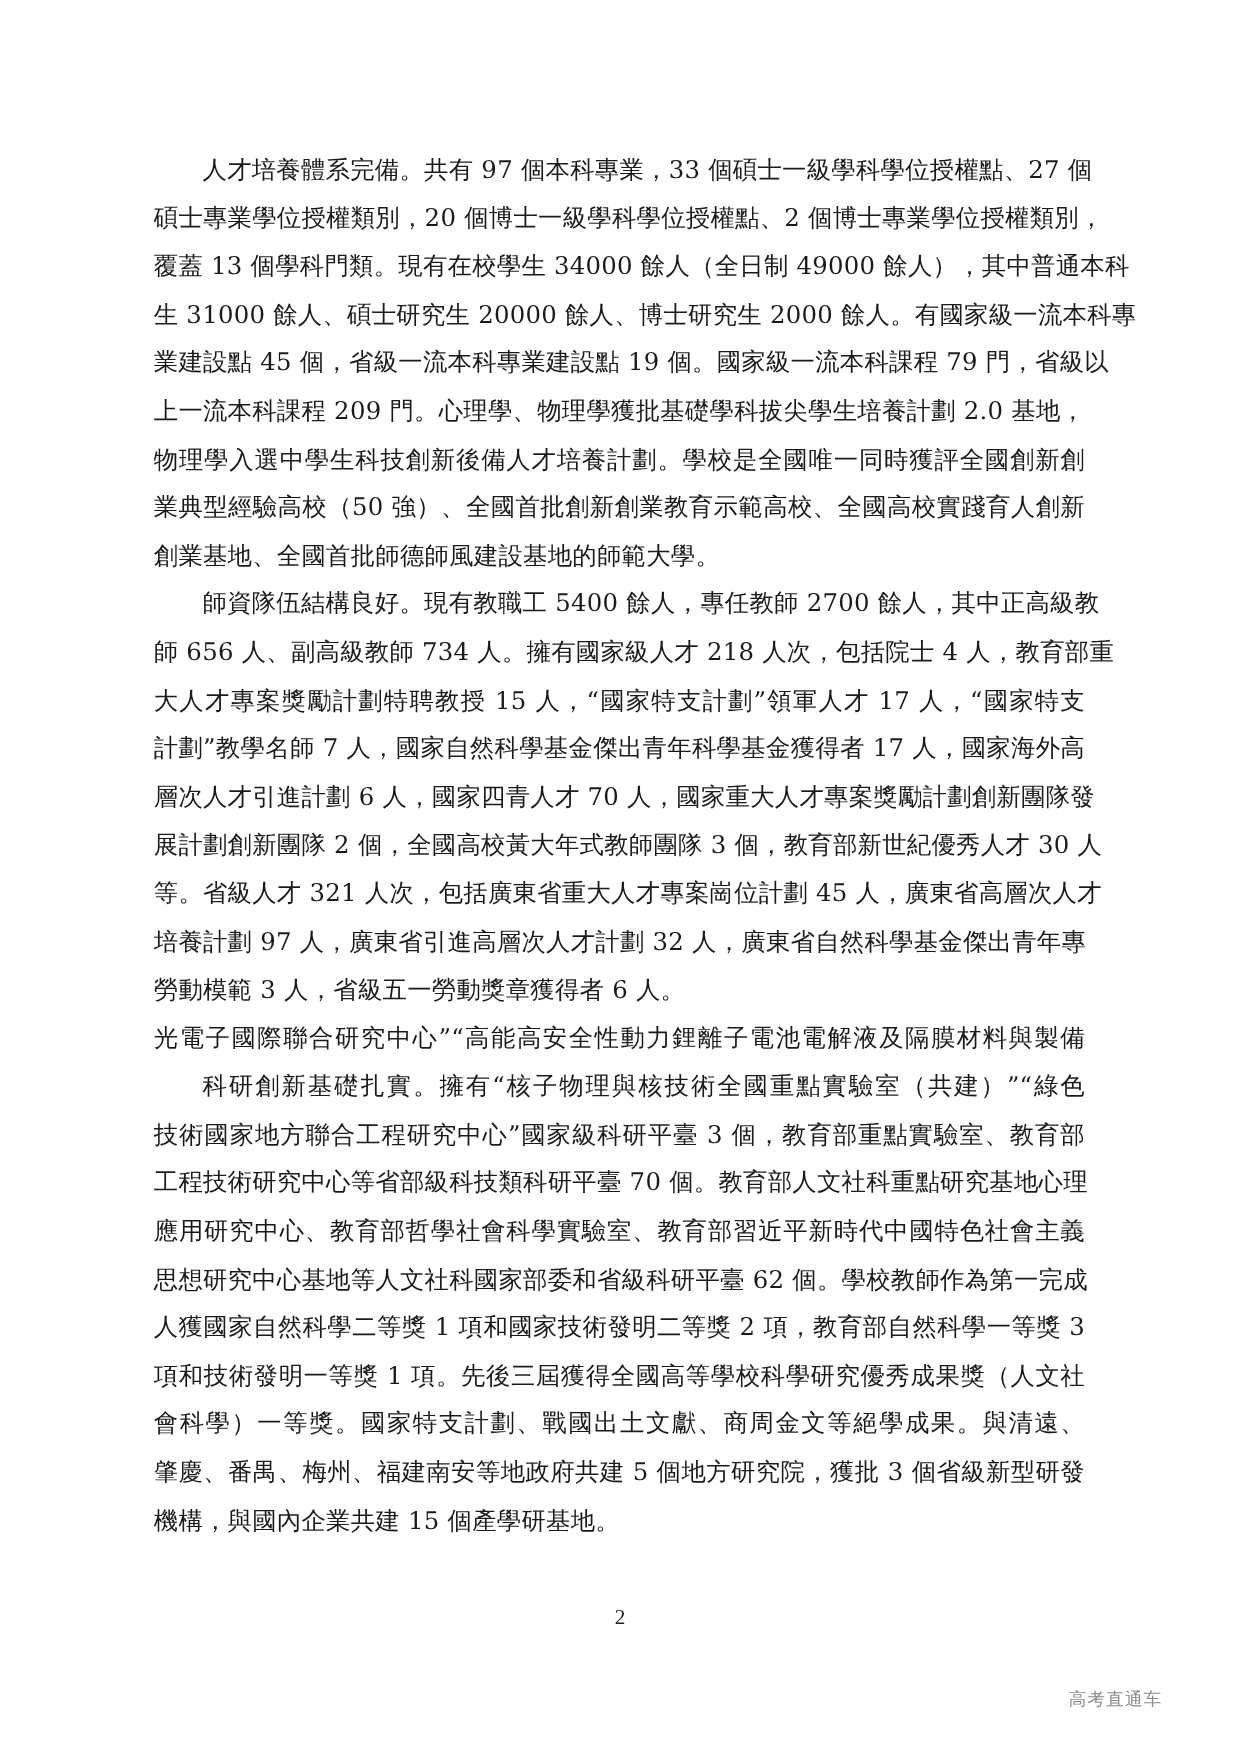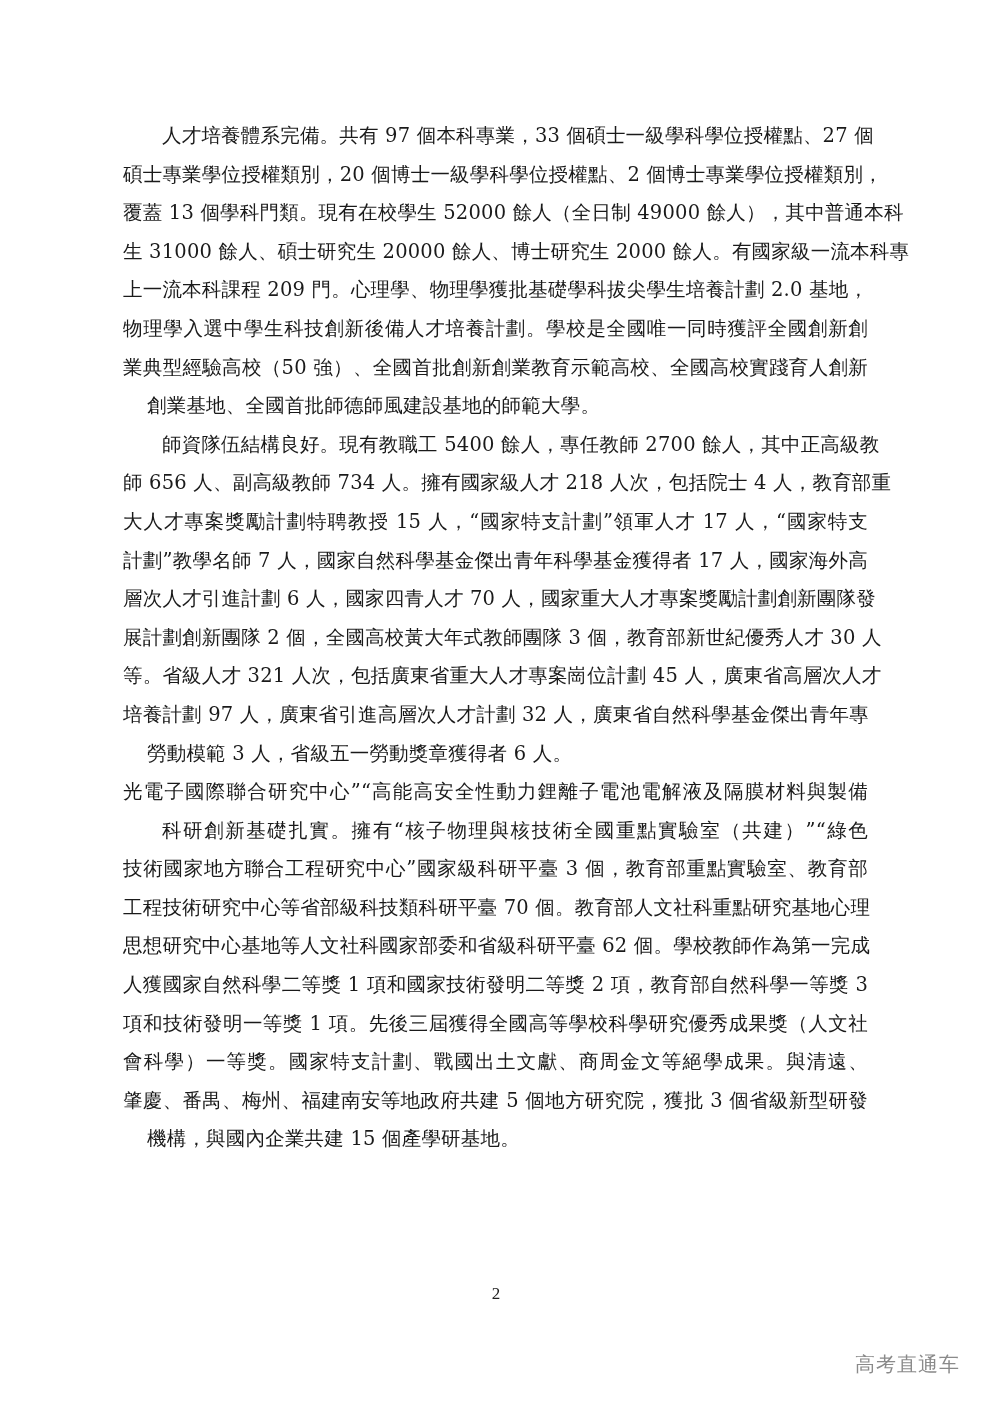--- a/index.html
+++ b/index.html
@@ -34,56 +34,56 @@
       height: 38.6px;
       line-height: 38.6px;
       font-size: 19.5px;
       white-space: nowrap;
       letter-spacing: 0.2px;
       text-align: justify;
       text-align-last: justify;
     }
     .line.last {
       text-align-last: left;
-      margin-left: 24px;
     }
     .line.indent {
       padding-left: 39px;
     }
     .page-number {
       position: absolute;
       left: 0;
       width: 992px;
       top: 1284px;
       text-align: center;
       font-family: "Liberation Serif", serif;
       font-size: 17px;
       color: #222;
     }
     .watermark {
       position: absolute;
       left: 855px;
       top: 1351px;
       font-family: "DejaVu Sans", sans-serif;
-      font-size: 20px;
+      font-size: 14px;
       color: #8a8a8a;
       letter-spacing: 1px;
     }
   </style>
 </head>
 <body>
 
 <div class="page">
   <div class="body-text" id="body-text">
 
     <div>
       <div class="line indent">人才培養體系完備。共有 97 個本科專業，33 個碩士一級學科學位授權點、27 個</div>
       <div class="line">碩士專業學位授權類別，20 個博士一級學科學位授權點、2 個博士專業學位授權類別，</div>
-      <div class="line">覆蓋 13 個學科門類。現有在校學生 52000 餘人（全日制 49000 餘人），其中普通本科</div>
+      <div class="line">覆蓋 13 個學科門類。現有在校學生 34000 餘人（全日制 49000 餘人），其中普通本科</div>
       <div class="line">生 31000 餘人、碩士研究生 20000 餘人、博士研究生 2000 餘人。有國家級一流本科專</div>
+      <div class="line">業建設點 45 個，省級一流本科專業建設點 19 個。國家級一流本科課程 79 門，省級以</div>
       <div class="line">上一流本科課程 209 門。心理學、物理學獲批基礎學科拔尖學生培養計劃 2.0 基地，</div>
       <div class="line">物理學入選中學生科技創新後備人才培養計劃。學校是全國唯一同時獲評全國創新創</div>
       <div class="line">業典型經驗高校（50 強）、全國首批創新創業教育示範高校、全國高校實踐育人創新</div>
       <div class="line last">創業基地、全國首批師德師風建設基地的師範大學。</div>
     </div>
 
     <div>
       <div class="line indent">師資隊伍結構良好。現有教職工 5400 餘人，專任教師 2700 餘人，其中正高級教</div>
       <div class="line">師 656 人、副高級教師 734 人。擁有國家級人才 218 人次，包括院士 4 人，教育部重</div>
       <div class="line">大人才專案獎勵計劃特聘教授 15 人，“國家特支計劃”領軍人才 17 人，“國家特支</div>
@@ -93,20 +93,21 @@
       <div class="line">等。省級人才 321 人次，包括廣東省重大人才專案崗位計劃 45 人，廣東省高層次人才</div>
       <div class="line">培養計劃 97 人，廣東省引進高層次人才計劃 32 人，廣東省自然科學基金傑出青年專</div>
       <div class="line last">勞動模範 3 人，省級五一勞動獎章獲得者 6 人。</div>
     </div>
 
     <div>
       <div class="line">光電子國際聯合研究中心”“高能高安全性動力鋰離子電池電解液及隔膜材料與製備</div>
       <div class="line indent">科研創新基礎扎實。擁有“核子物理與核技術全國重點實驗室（共建）”“綠色</div>
       <div class="line">技術國家地方聯合工程研究中心”國家級科研平臺 3 個，教育部重點實驗室、教育部</div>
       <div class="line">工程技術研究中心等省部級科技類科研平臺 70 個。教育部人文社科重點研究基地心理</div>
+      <div class="line">應用研究中心、教育部哲學社會科學實驗室、教育部習近平新時代中國特色社會主義</div>
       <div class="line">思想研究中心基地等人文社科國家部委和省級科研平臺 62 個。學校教師作為第一完成</div>
       <div class="line">人獲國家自然科學二等獎 1 項和國家技術發明二等獎 2 項，教育部自然科學一等獎 3</div>
       <div class="line">項和技術發明一等獎 1 項。先後三屆獲得全國高等學校科學研究優秀成果獎（人文社</div>
       <div class="line">會科學）一等獎。國家特支計劃、戰國出土文獻、商周金文等絕學成果。與清遠、</div>
       <div class="line">肇慶、番禺、梅州、福建南安等地政府共建 5 個地方研究院，獲批 3 個省級新型研發</div>
       <div class="line last">機構，與國內企業共建 15 個產學研基地。</div>
     </div>
 
   </div>
 

